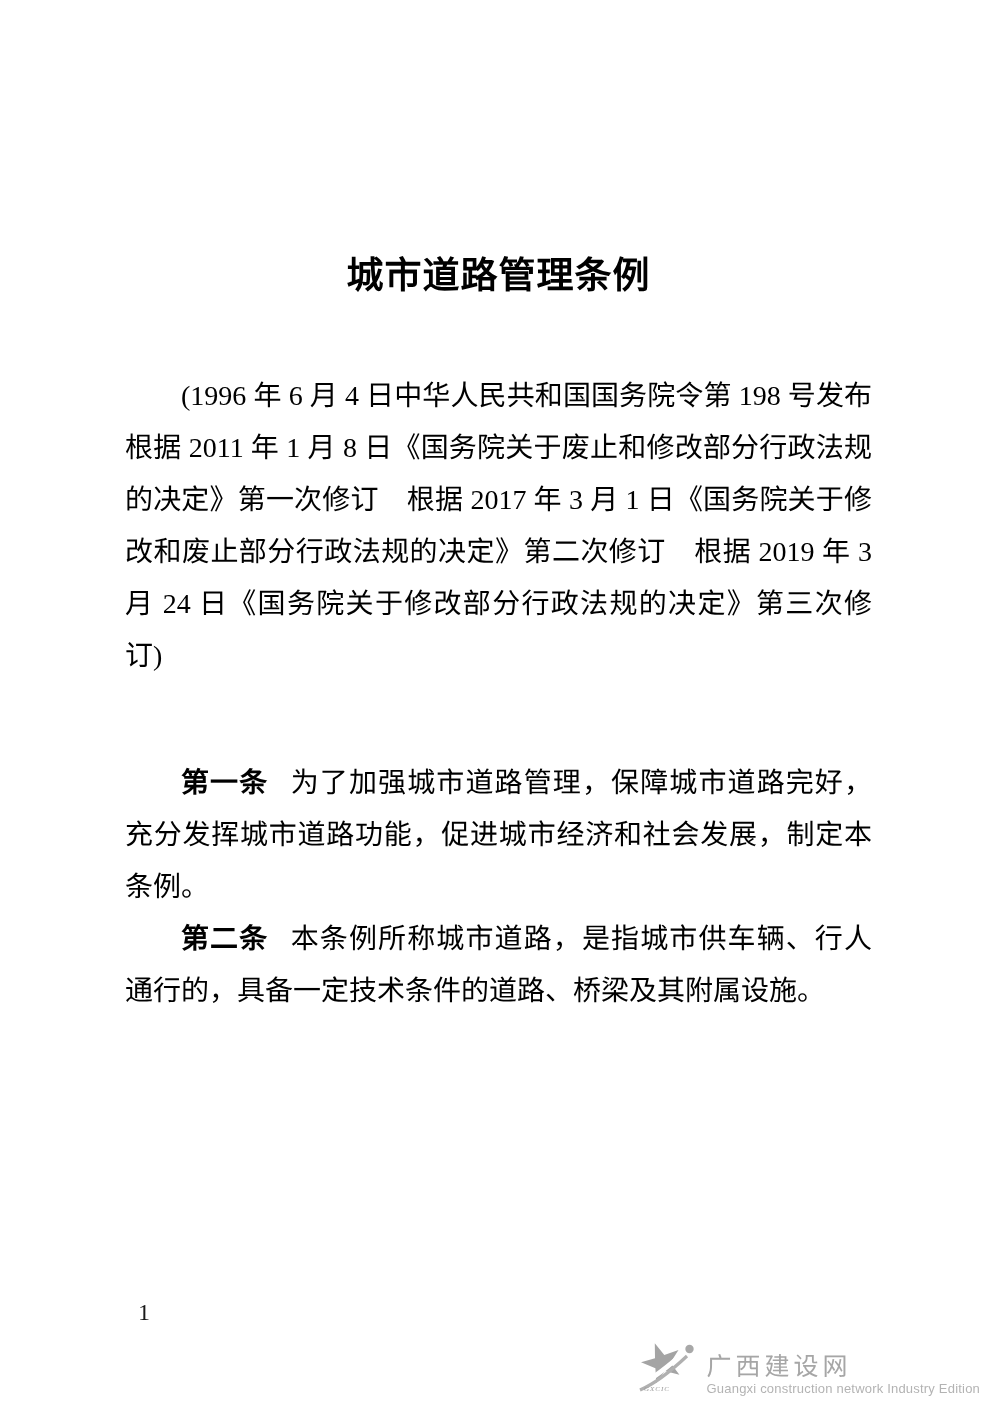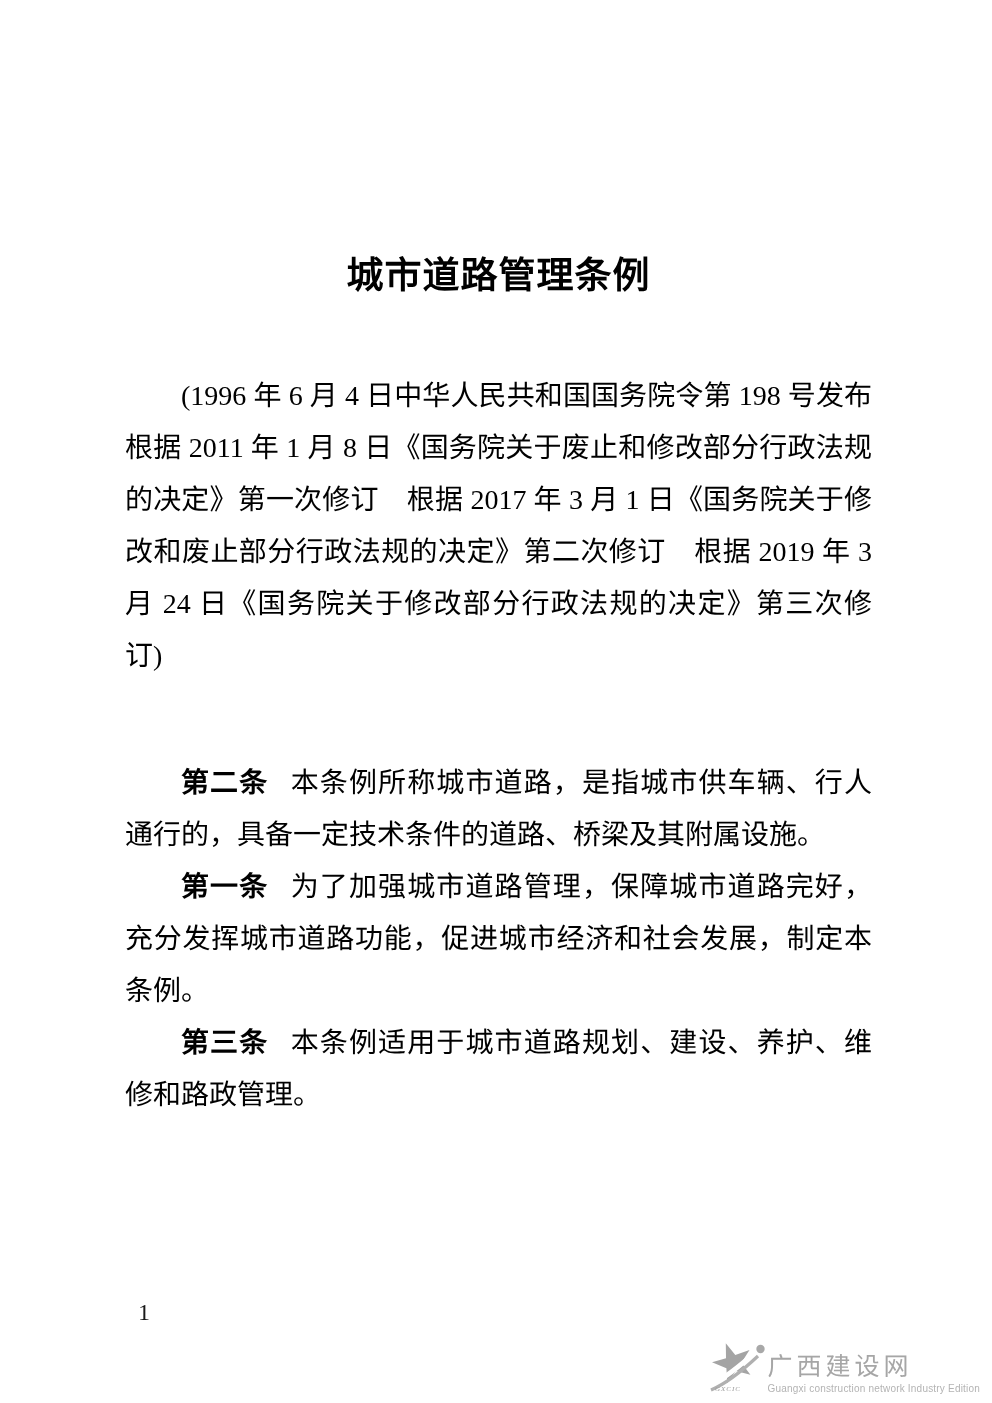--- a/index.html
+++ b/index.html
@@ -71,61 +71,58 @@
     color: #1a1a1a;
   }
   .watermark {
     position: absolute;
     top: 1340px;
     right: 12px;
     display: flex;
     align-items: flex-start;
   }
   .wm-logo { width: 58px; height: 56px; flex: 0 0 auto; }
-  .wm-textcol { margin-left: 2px; }
+  .wm-textcol { margin-left: 12px; }
   .wm-cn {
     margin-top: 13px;
     font-family: "Liberation Serif", serif;
     font-size: 25px;
     line-height: 28px;
     letter-spacing: 4px;
     color: #a6a6a6;
     white-space: nowrap;
   }
   .wm-en {
     margin-top: 2px;
     font-family: "Liberation Sans", sans-serif;
-    font-size: 10px;
+    font-size: 13px;
     line-height: 11px;
     letter-spacing: 0.2px;
     color: #b3b3b3;
     white-space: nowrap;
   }
 </style>
 </head>
 <body>
 
 <div class="page">
 
   <div class="content">
 
     <h1 class="doc-title">城市道路管理条例</h1>
 
     <p class="preamble">(1996 年 6 月 4 日中华人民共和国国务院令第 198 号发布　根据 2011 年 1 月 8 日《国务院关于废止和修改部分行政法规的决定》第一次修订　根据 2017 年 3 月 1 日《国务院关于修改和废止部分行政法规的决定》第二次修订　根据 2019 年 3 月 24 日《国务院关于修改部分行政法规的决定》第三次修订)</p>
 
 
     <div class="articles">
       <p class="article">
-        <b class="article-label">第二条</b><span>本条例所称城市道路，是指城市供车辆、行人通行的，具备一定技术条件的道路、桥梁及其附属设施。</span>
-      </p>
-      <p class="article">
         <b class="article-label">第一条</b><span>为了加强城市道路管理，保障城市道路完好，充分发挥城市道路功能，促进城市经济和社会发展，制定本条例。</span>
       </p>
       <p class="article">
-        <b class="article-label">第三条</b><span>本条例适用于城市道路规划、建设、养护、维修和路政管理。</span>
+        <b class="article-label">第二条</b><span>本条例所称城市道路，是指城市供车辆、行人通行的，具备一定技术条件的道路、桥梁及其附属设施。</span>
       </p>
     </div>
 
   </div>
 
   <div class="page-number">1</div>
 
   <div class="watermark">
     <svg class="wm-logo" viewBox="0 0 58 56" aria-hidden="true">
       <polygon fill="#a4a4a4" points="17.8,3.3 27.3,14.9 41.5,10.1 33.4,22.7 42.4,34.7 27.9,30.9 19.2,43.2 18.4,28.2 4.0,22.3 18.0,18.3"></polygon>

